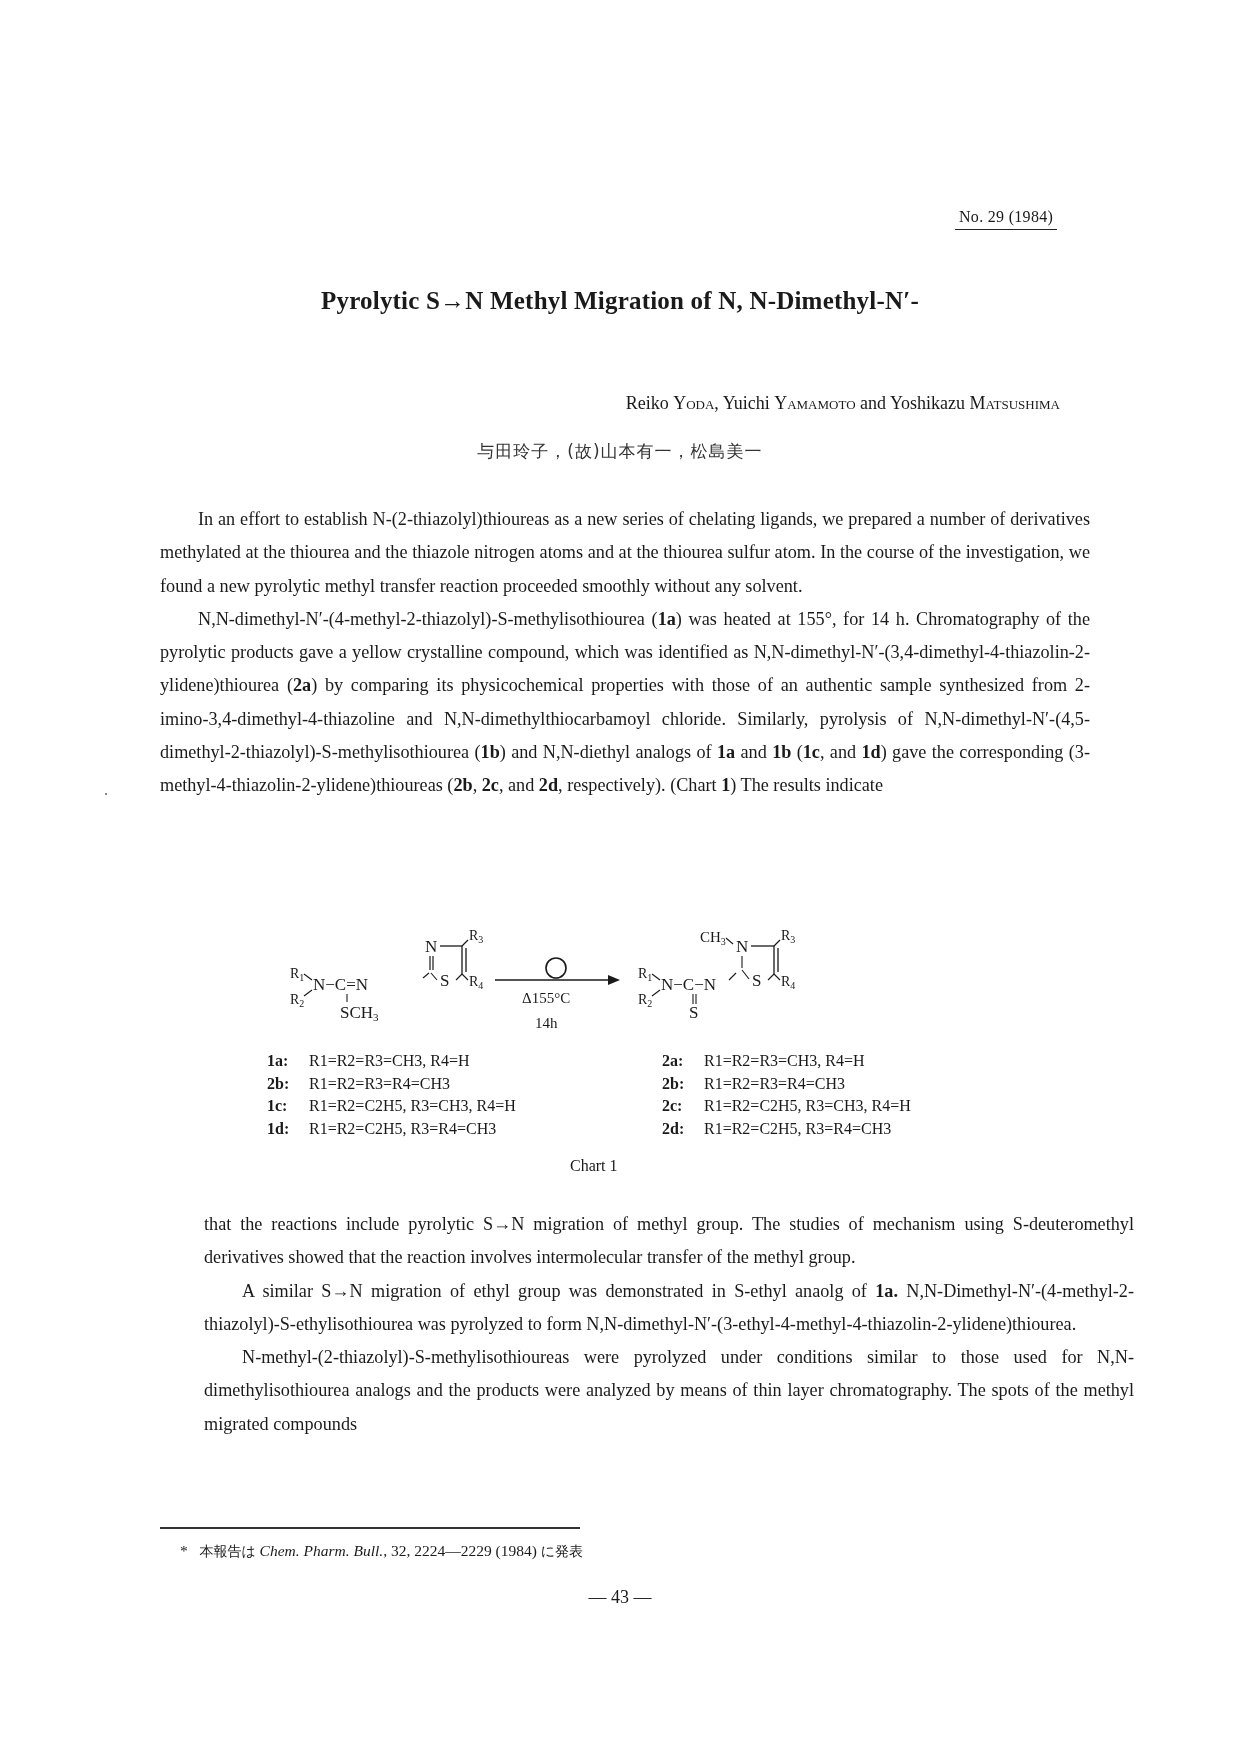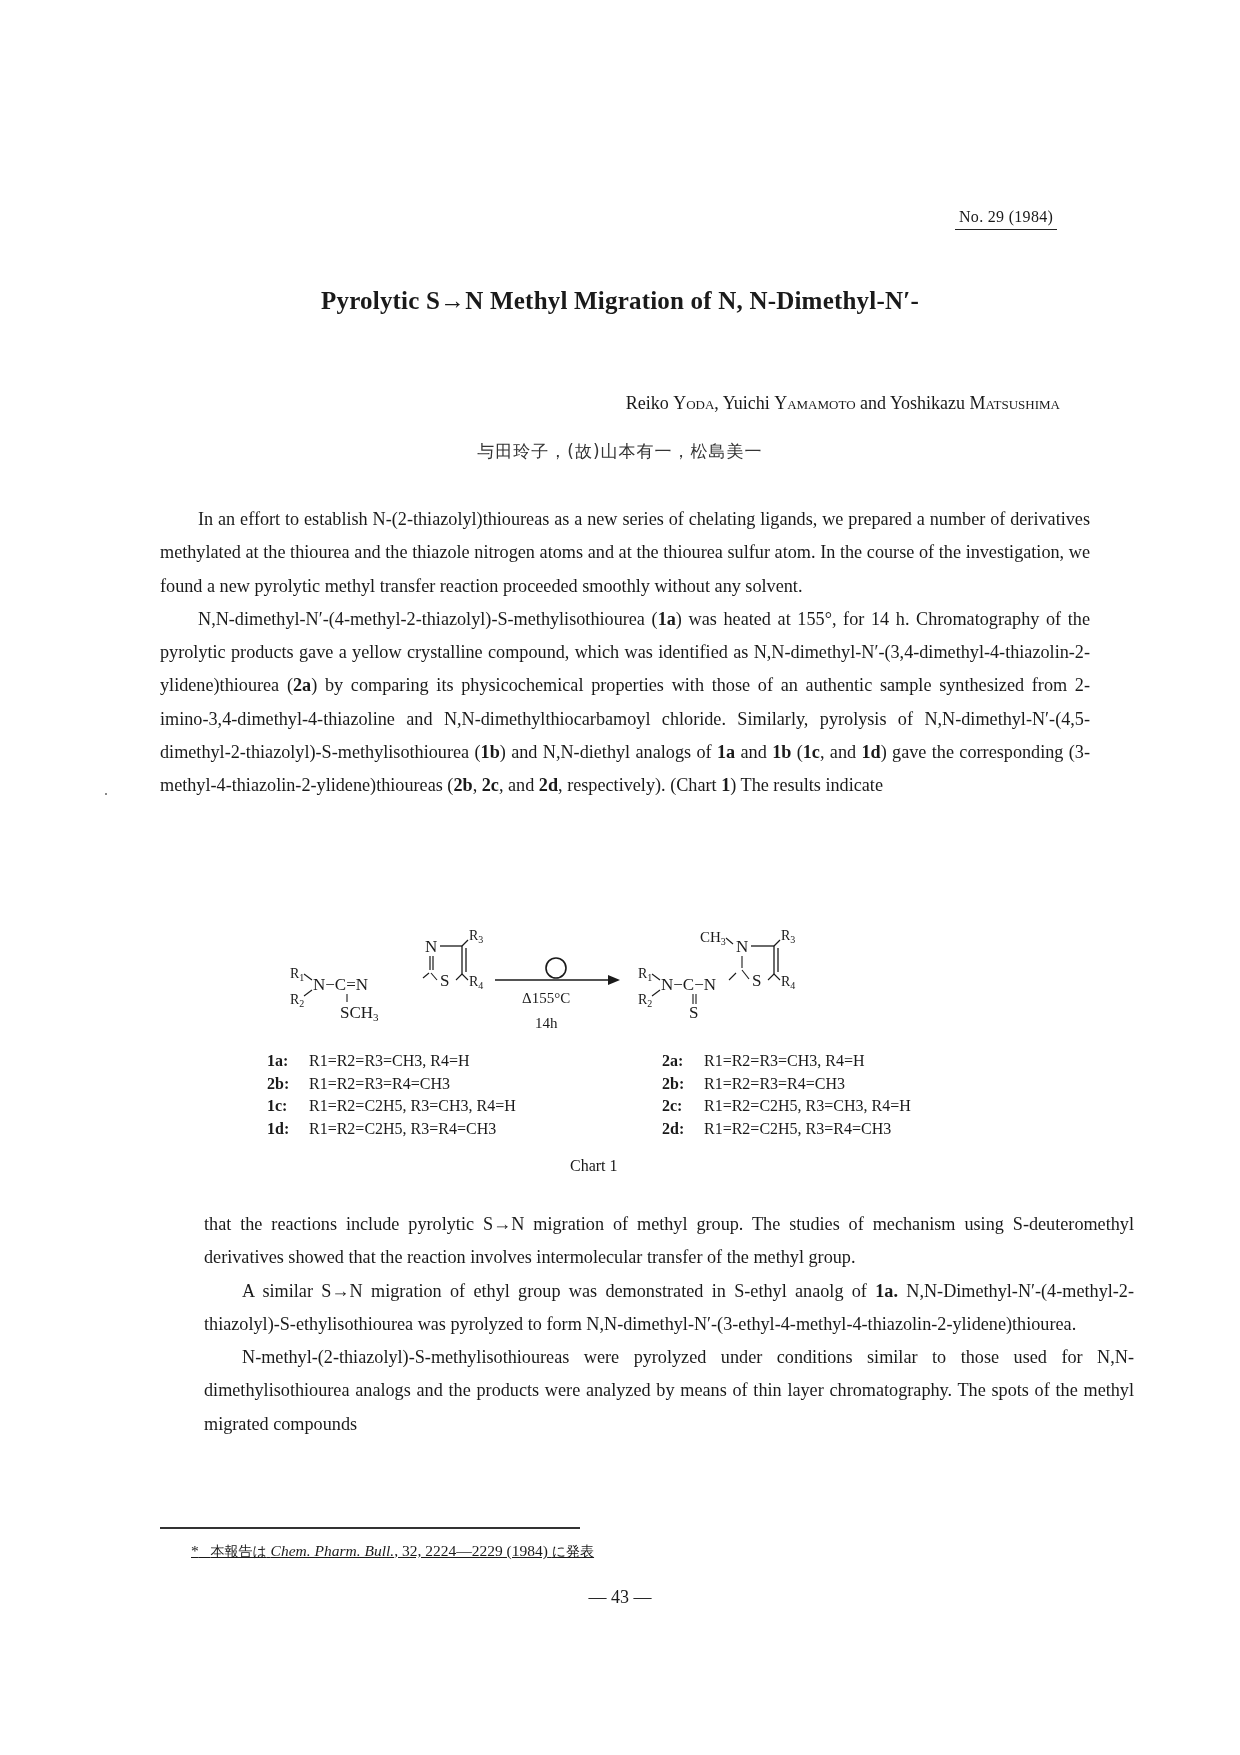--- a/index.html
+++ b/index.html
@@ -35,21 +35,21 @@
   b { font-weight: bold; }
   .scheme { left: 290px; top: 928px; width: 700px; height: 210px; }
   .compounds {
     font-size: 16px; line-height: 22.5px; font-family: "Liberation Serif", serif;
   }
   .compounds .lbl { font-weight: bold; display: inline-block; width: 42px; }
   .left-list { left: 267px; top: 1050px; }
   .right-list { left: 662px; top: 1050px; }
   .chart-caption { left: 570px; top: 1157px; font-size: 16px; }
   .fn-rule { left: 160px; top: 1527px; width: 420px; height: 1.5px; background: #333; }
-  .footnote { left: 191px; top: 1542px; font-size: 15.5px; text-decoration: underline; }
+  .footnote { left: 180px; top: 1542px; font-size: 15.5px; }
   .footnote .jp { font-family: "DejaVu Sans", sans-serif; font-size: 14px; }
   .footnote i { font-style: italic; }
   .page-num { left: 560px; top: 1587px; width: 120px; text-align: center; font-size: 18px; }
   .dot { left: 105px; top: 793px; width: 2px; height: 2px; background: #888; }
 </style>
 </head>
 <body>
 
 <div class="abs issue">No. 29 (1984)</div>
 

